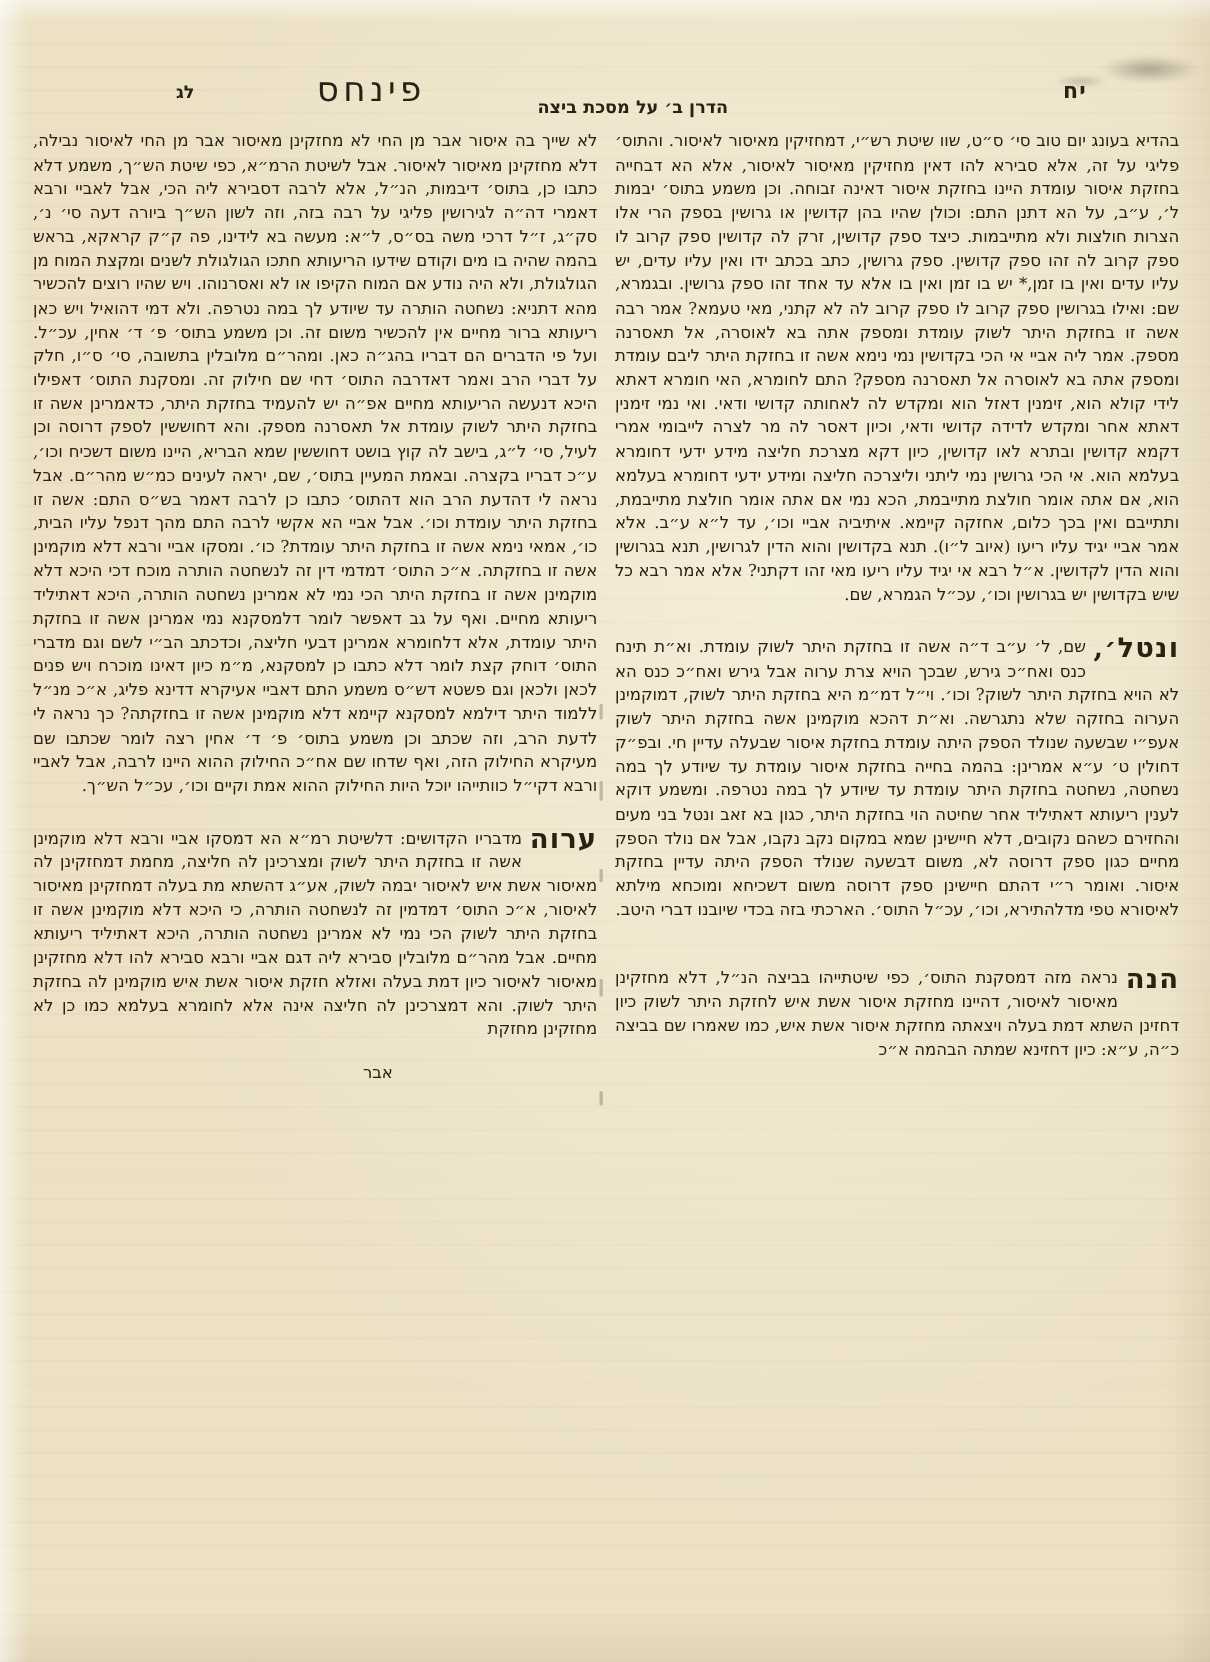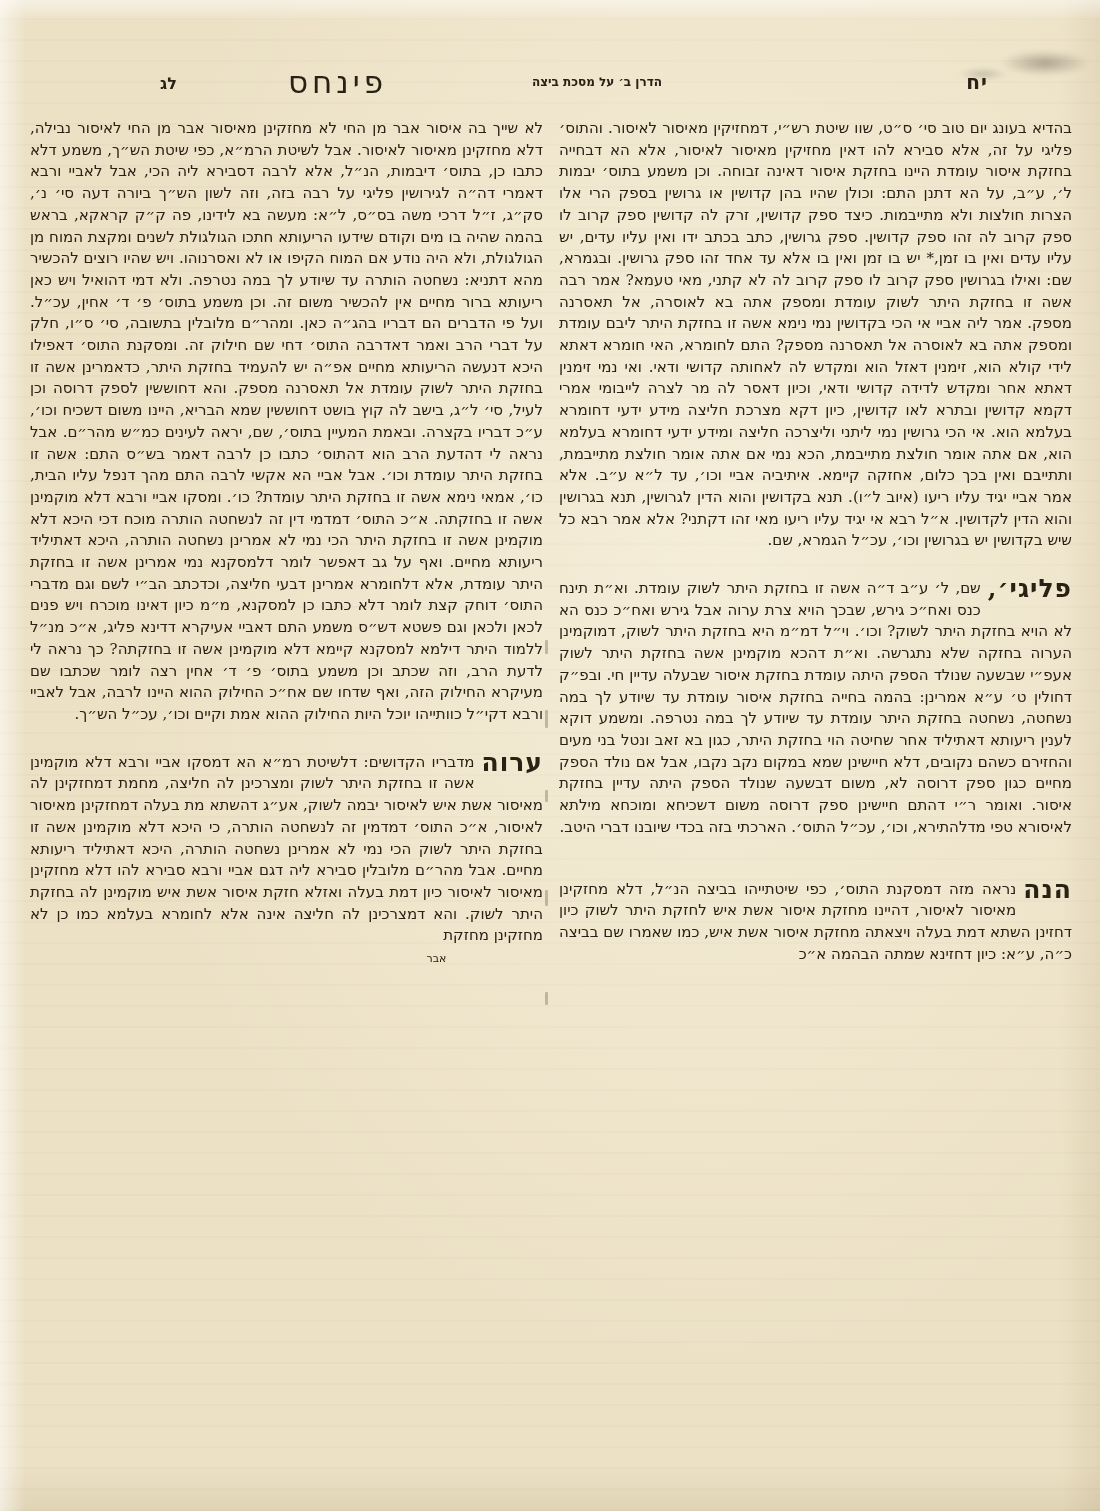--- a/index.html
+++ b/index.html
@@ -15,21 +15,21 @@
       linear-gradient(to bottom, rgba(255,255,255,0.5) 0px, rgba(255,255,255,0) 22px),
       linear-gradient(to left, rgba(130,100,55,0.10) 0px, rgba(130,100,55,0) 40px),
       linear-gradient(to top, rgba(120,95,55,0.10) 0px, rgba(120,95,55,0) 46px),
       repeating-linear-gradient(0deg, rgba(125,108,80,0.035) 0 2px, rgba(0,0,0,0) 2px 21px);
     font-family:"DejaVu Serif","DejaVu Sans",serif;
     color:#2a2115;
     direction:rtl;
   }
   .header{position:relative;height:46px;margin-top:64px;}
   .folio-right{position:absolute;right:112px;top:6px;font-size:20px;font-weight:bold;letter-spacing:1px;}
-  .running-title{position:absolute;right:438px;top:11px;font-size:12px;font-weight:bold;}
+  .running-title{position:absolute;right:438px;top:24px;font-size:16px;font-weight:bold;}
   .book-title{position:absolute;left:288px;top:0;font-size:31px;font-weight:normal;letter-spacing:4px;}
   .folio-left{position:absolute;left:120px;top:10px;font-size:16px;font-weight:bold;margin-left:40px;}
   .smudge{position:absolute;width:90px;height:26px;left:1000px;top:50px;
     background:radial-gradient(ellipse at center, rgba(95,88,76,0.45), rgba(95,88,76,0) 70%);
     filter:blur(2px);}
   .smudge2{position:absolute;width:50px;height:12px;left:958px;top:68px;
     background:radial-gradient(ellipse at center, rgba(95,88,76,0.30), rgba(95,88,76,0) 70%);
     filter:blur(2px);}
   .columns{
     display:flex;direction:rtl;gap:16px;
@@ -49,24 +49,24 @@
     float:right;
     font-size:25px;
     font-weight:bold;
     line-height:22px;
     height:43px;
     padding-left:7px;
     letter-spacing:1px;
   }
   .catchword{
     direction:rtl;
-    text-align:center;
+    text-align:left;
     padding-left:300px;
-    margin-top:1px;
-    font-size:11px;
+    margin-top:18px;
+    font-size:15px;
   }
   .bleed-marks{position:absolute;right:552px;top:640px;width:6px;height:400px;pointer-events:none;}
   .bleed-marks i{position:absolute;display:block;width:3px;background:rgba(70,58,42,0.28);border-radius:1px;}
   .bleed-marks i:nth-child(1){top:0;height:14px;}
   .bleed-marks i:nth-child(2){top:70px;height:18px;}
   .bleed-marks i:nth-child(3){top:150px;height:12px;}
   .bleed-marks i:nth-child(4){top:250px;height:16px;}
   .bleed-marks i:nth-child(5){top:352px;height:13px;}
 </style>
 </head>
@@ -92,21 +92,21 @@
       <i></i>
     </div>
 
   <div class="columns">
 
     <div class="col">
       <p>
         <span>בהדיא בעונג יום טוב סי׳ ס״ט, שוו שיטת רש״י, דמחזיקין מאיסור לאיסור. והתוס׳ פליגי על זה, אלא סבירא להו דאין מחזיקין מאיסור לאיסור, אלא הא דבחייה בחזקת איסור עומדת היינו בחזקת איסור דאינה זבוחה. וכן משמע בתוס׳ יבמות ל׳, ע״ב, על הא דתנן התם: וכולן שהיו בהן קדושין או גרושין בספק הרי אלו הצרות חולצות ולא מתייבמות. כיצד ספק קדושין, זרק לה קדושין ספק קרוב לו ספק קרוב לה זהו ספק קדושין. ספק גרושין, כתב בכתב ידו ואין עליו עדים, יש עליו עדים ואין בו זמן,* יש בו זמן ואין בו אלא עד אחד זהו ספק גרושין. ובגמרא, שם: ואילו בגרושין ספק קרוב לו ספק קרוב לה לא קתני, מאי טעמא? אמר רבה אשה זו בחזקת היתר לשוק עומדת ומספק אתה בא לאוסרה, אל תאסרנה מספק. אמר ליה אביי אי הכי בקדושין נמי נימא אשה זו בחזקת היתר ליבם עומדת ומספק אתה בא לאוסרה אל תאסרנה מספק? התם לחומרא, האי חומרא דאתא לידי קולא הוא, זימנין דאזל הוא ומקדש לה לאחותה קדושי ודאי. ואי נמי זימנין דאתא אחר ומקדש לדידה קדושי ודאי, וכיון דאסר לה מר לצרה לייבומי אמרי דקמא קדושין ובתרא לאו קדושין, כיון דקא מצרכת חליצה מידע ידעי דחומרא בעלמא הוא. אי הכי גרושין נמי ליתני וליצרכה חליצה ומידע ידעי דחומרא בעלמא הוא, אם אתה אומר חולצת מתייבמת, הכא נמי אם אתה אומר חולצת מתייבמת, ותתייבם ואין בכך כלום, אחזקה קיימא. איתיביה אביי וכו׳, עד ל״א ע״ב. אלא אמר אביי יגיד עליו ריעו (איוב ל״ו). תנא בקדושין והוא הדין לגרושין, תנא בגרושין והוא הדין לקדושין. א״ל רבא אי יגיד עליו ריעו מאי זהו דקתני? אלא אמר רבא כל שיש בקדושין יש בגרושין וכו׳, עכ״ל הגמרא, שם.</span>
       </p>
       <p class="p-lead">
-        <span class="lead">פליגי׳,</span>
+        <span class="lead">ונטל׳,</span>
         <span>שם, ל׳ ע״ב ד״ה אשה זו בחזקת היתר לשוק עומדת. וא״ת תינח כנס ואח״כ גירש, שבכך הויא צרת ערוה אבל גירש ואח״כ כנס הא לא הויא בחזקת היתר לשוק? וכו׳. וי״ל דמ״מ היא בחזקת היתר לשוק, דמוקמינן הערוה בחזקה שלא נתגרשה. וא״ת דהכא מוקמינן אשה בחזקת היתר לשוק אעפ״י שבשעה שנולד הספק היתה עומדת בחזקת איסור שבעלה עדיין חי. ובפ״ק דחולין ט׳ ע״א אמרינן: בהמה בחייה בחזקת איסור עומדת עד שיודע לך במה נשחטה, נשחטה בחזקת היתר עומדת עד שיודע לך במה נטרפה. ומשמע דוקא לענין ריעותא דאתיליד אחר שחיטה הוי בחזקת היתר, כגון בא זאב ונטל בני מעים והחזירם כשהם נקובים, דלא חיישינן שמא במקום נקב נקבו, אבל אם נולד הספק מחיים כגון ספק דרוסה לא, משום דבשעה שנולד הספק היתה עדיין בחזקת איסור. ואומר ר״י דהתם חיישינן ספק דרוסה משום דשכיחא ומוכחא מילתא לאיסורא טפי מדלהתירא, וכו׳, עכ״ל התוס׳. הארכתי בזה בכדי שיובנו דברי היטב.</span>
       </p>
       <p class="p-lead-big">
         <span class="lead">הנה</span>
         <span>נראה מזה דמסקנת התוס׳, כפי שיטתייהו בביצה הנ״ל, דלא מחזקינן מאיסור לאיסור, דהיינו מחזקת איסור אשת איש לחזקת היתר לשוק כיון דחזינן השתא דמת בעלה ויצאתה מחזקת איסור אשת איש, כמו שאמרו שם בביצה כ״ה, ע״א: כיון דחזינא שמתה הבהמה א״כ</span>
       </p>
     </div>
 
     <div class="col">
       <p>

